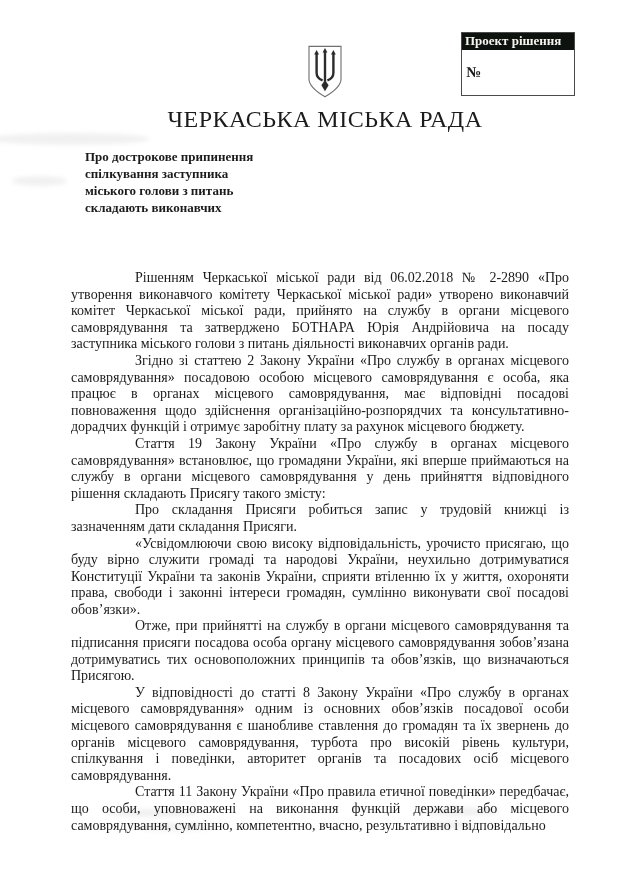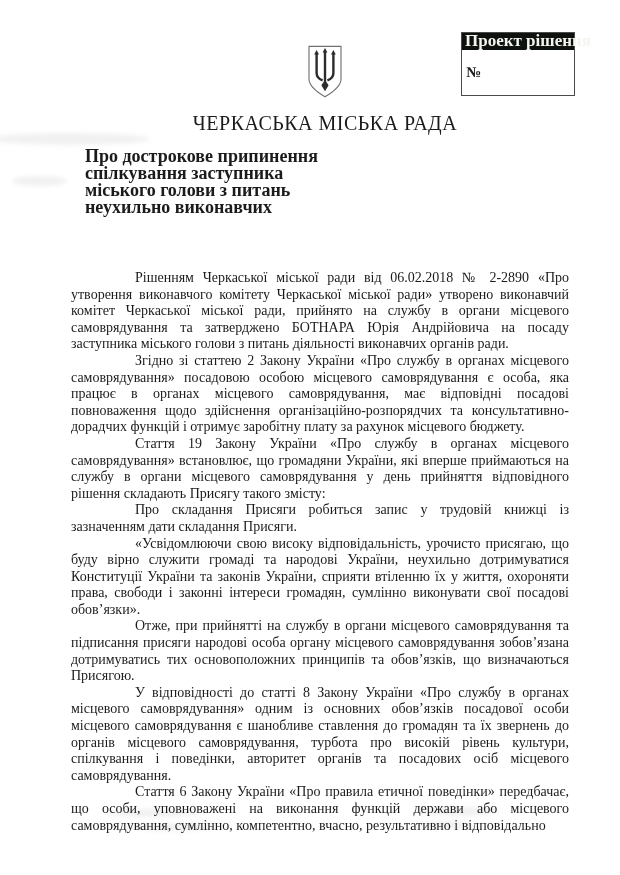--- a/index.html
+++ b/index.html
@@ -17,54 +17,54 @@
     position: absolute;
     left: 461px; top: 32px;
     width: 114px; height: 64px;
     border: 1.5px solid #4a4a4a;
     background: #ffffff;
   }
   .stamp-header {
     background: #0e120e;
     color: #f5f5f0;
     font-weight: bold;
-    font-size: 17px;
+    font-size: 13px;
     line-height: 16px;
     padding: 0 9px 1px 3px;
     white-space: nowrap;
   }
   .stamp-number {
     font-size: 15px;
     font-weight: bold;
     padding: 14px 0 0 4px;
   }
 
   
   .doc-header {
     position: absolute;
     left: 30px; top: 44px;
     width: 590px;
     text-align: center;
   }
   .emblem { display: inline-block; }
   .org-title {
-    margin-top: 8px;
-    font-size: 20px;
+    margin-top: 2px;
+    font-size: 24px;
     letter-spacing: 0.5px;
     white-space: nowrap;
     text-align: center;
   }
 
   
   .subject {
     position: absolute;
     left: 85px; top: 148px;
     width: 270px;
     font-weight: bold;
-    font-size: 18px;
+    font-size: 13px;
     line-height: 17px;
   }
 
   
   .body-text {
     position: absolute;
     left: 63px; top: 270px;
     width: 498px;
     font-size: 14px;
     line-height: 16.6px;
@@ -119,25 +119,25 @@
       <path d="M30 45 L25.5 51.5 L30 59 L34.5 51.5 Z" fill="#2b2b2b"></path>
     </svg>
   </span>
   <div class="org-title">ЧЕРКАСЬКА МІСЬКА РАДА</div>
 </div>
 
 <div class="subject">
   <div>Про дострокове припинення</div>
   <div>спілкування заступника</div>
   <div>міського голови з питань</div>
-  <div>неухильно виконавчих</div>
+  <div>складають виконавчих</div>
 </div>
 
 <div class="body-text">
   <p>Рішенням Черкаської міської ради від 06.02.2018 № 2-2890 «Про утворення виконавчого комітету Черкаської міської ради» утворено виконавчий комітет Черкаської міської ради, прийнято на службу в органи місцевого самоврядування та затверджено БОТНАРА Юрія Андрійовича на посаду заступника міського голови з питань діяльності виконавчих органів ради.</p>
   <p>Згідно зі статтею 2 Закону України «Про службу в органах місцевого самоврядування» посадовою особою місцевого самоврядування є особа, яка працює в органах місцевого самоврядування, має відповідні посадові повноваження щодо здійснення організаційно-розпорядчих та консультативно-дорадчих функцій і отримує заробітну плату за рахунок місцевого бюджету.</p>
   <p>Стаття 19 Закону України «Про службу в органах місцевого самоврядування» встановлює, що громадяни України, які вперше приймаються на службу в органи місцевого самоврядування у день прийняття відповідного рішення складають Присягу такого змісту:</p>
   <p>Про складання Присяги робиться запис у трудовій книжці із зазначенням дати складання Присяги.</p>
   <p>«Усвідомлюючи свою високу відповідальність, урочисто присягаю, що буду вірно служити громаді та народові України, неухильно дотримуватися Конституції України та законів України, сприяти втіленню їх у життя, охороняти права, свободи і законні інтереси громадян, сумлінно виконувати свої посадові обов’язки».</p>
-  <p>Отже, при прийнятті на службу в органи місцевого самоврядування та підписання присяги народові особа органу місцевого самоврядування зобов’язана дотримуватись тих основоположних принципів та обов’язків, що визначаються Присягою.</p>
+  <p>Отже, при прийнятті на службу в органи місцевого самоврядування та підписання присяги посадова особа органу місцевого самоврядування зобов’язана дотримуватись тих основоположних принципів та обов’язків, що визначаються Присягою.</p>
   <p>У відповідності до статті 8 Закону України «Про службу в органах місцевого самоврядування» одним із основних обов’язків посадової особи місцевого самоврядування є шанобливе ставлення до громадян та їх звернень до органів місцевого самоврядування, турбота про високій рівень культури, спілкування і поведінки, авторитет органів та посадових осіб місцевого самоврядування.</p>
-  <p>Стаття 6 Закону України «Про правила етичної поведінки» передбачає, що особи, уповноважені на виконання функцій держави або місцевого самоврядування, сумлінно, компетентно, вчасно, результативно і відповідально</p>
+  <p>Стаття 11 Закону України «Про правила етичної поведінки» передбачає, що особи, уповноважені на виконання функцій держави або місцевого самоврядування, сумлінно, компетентно, вчасно, результативно і відповідально</p>
 </div>
 
 </body></html>

